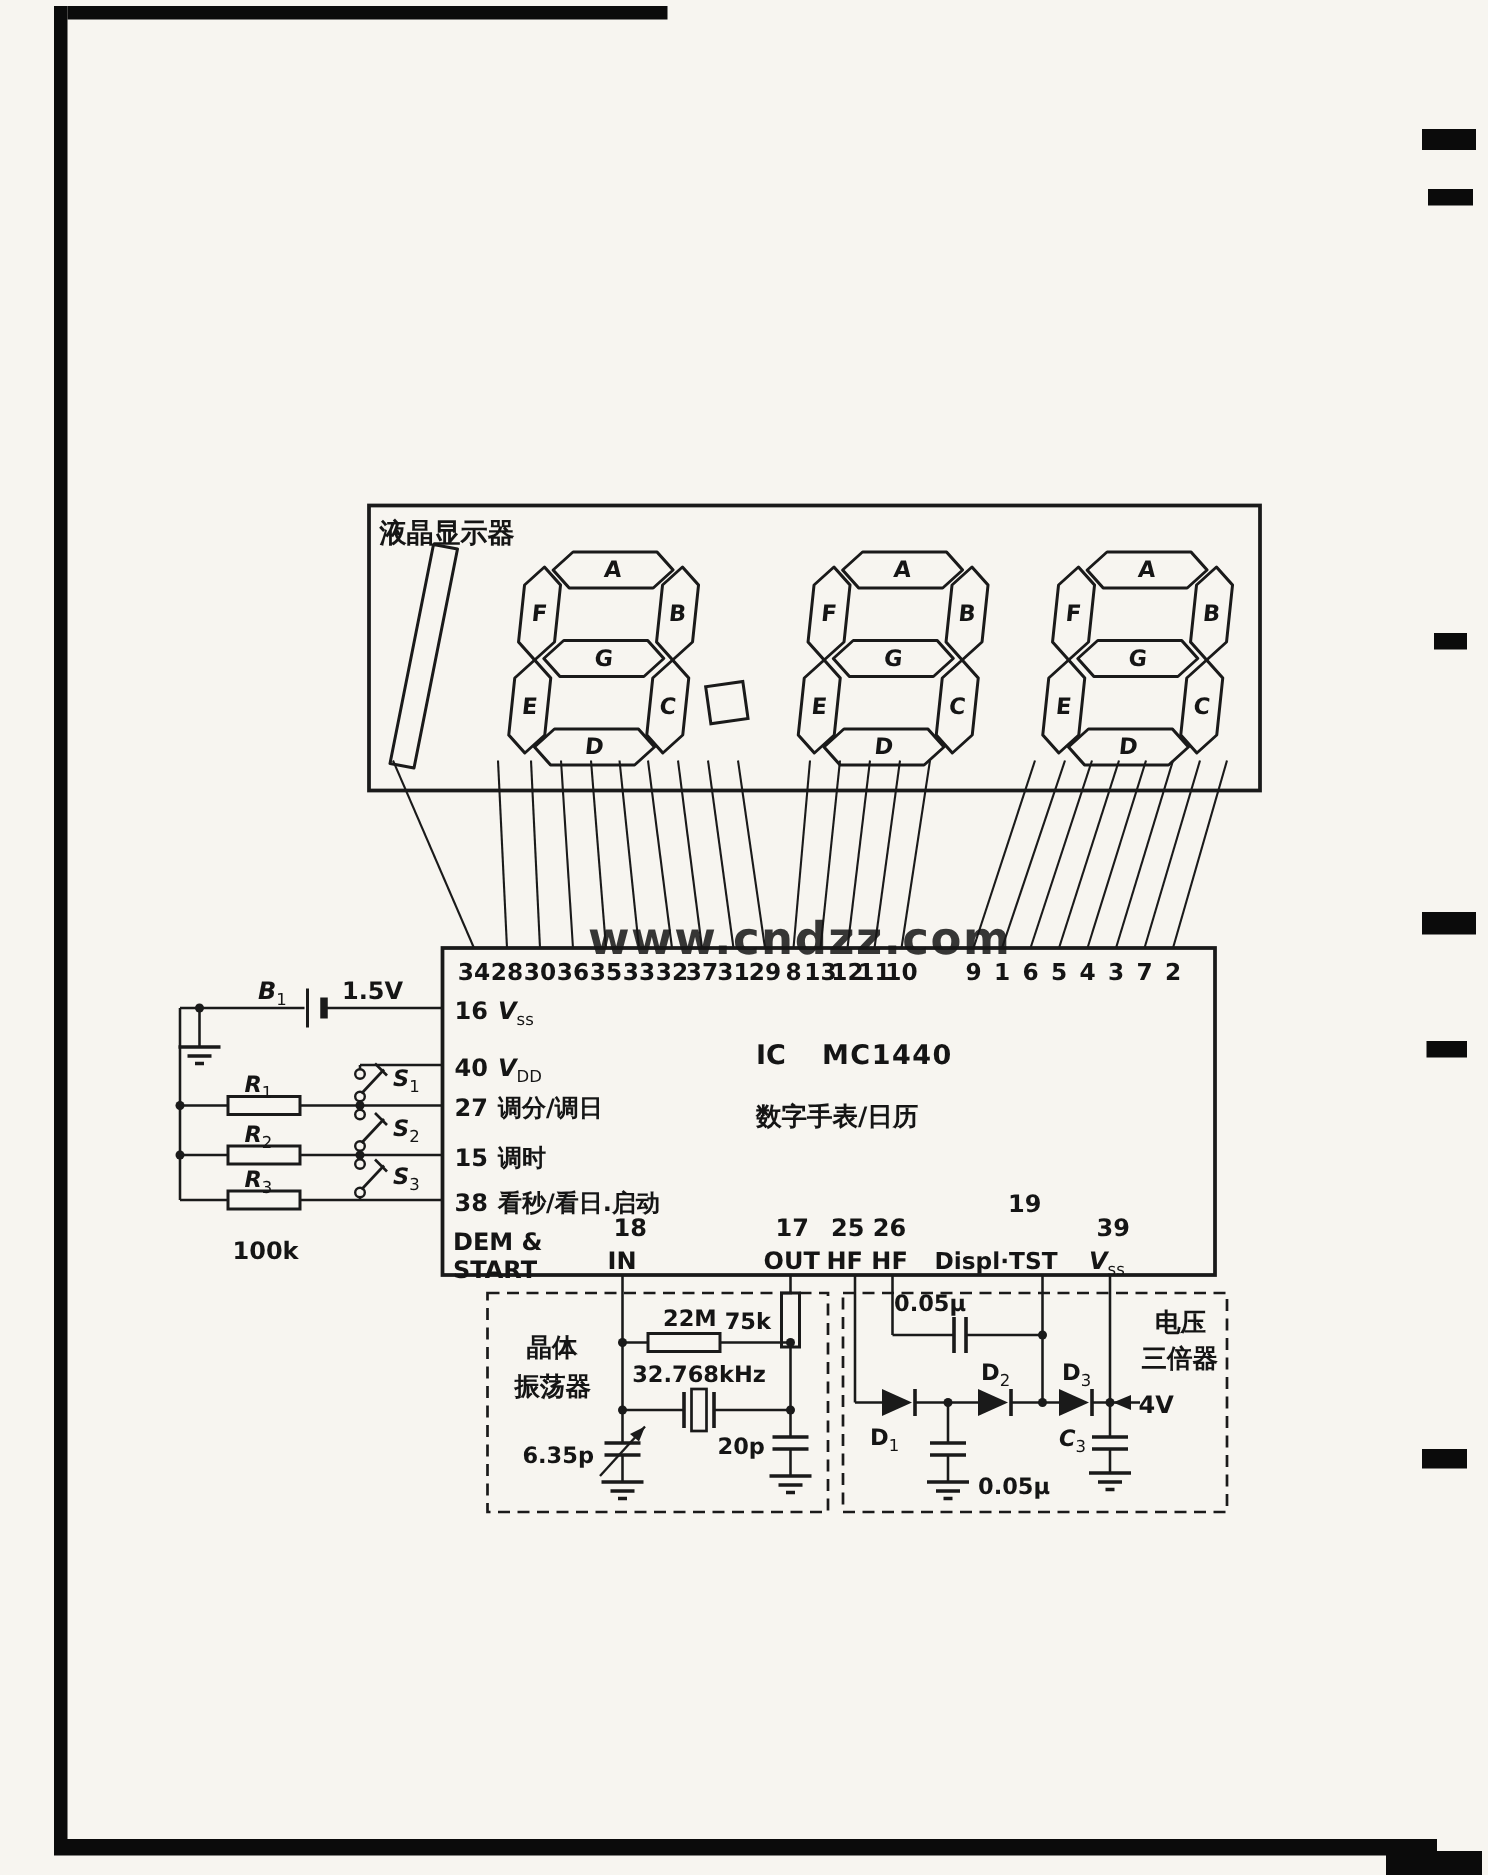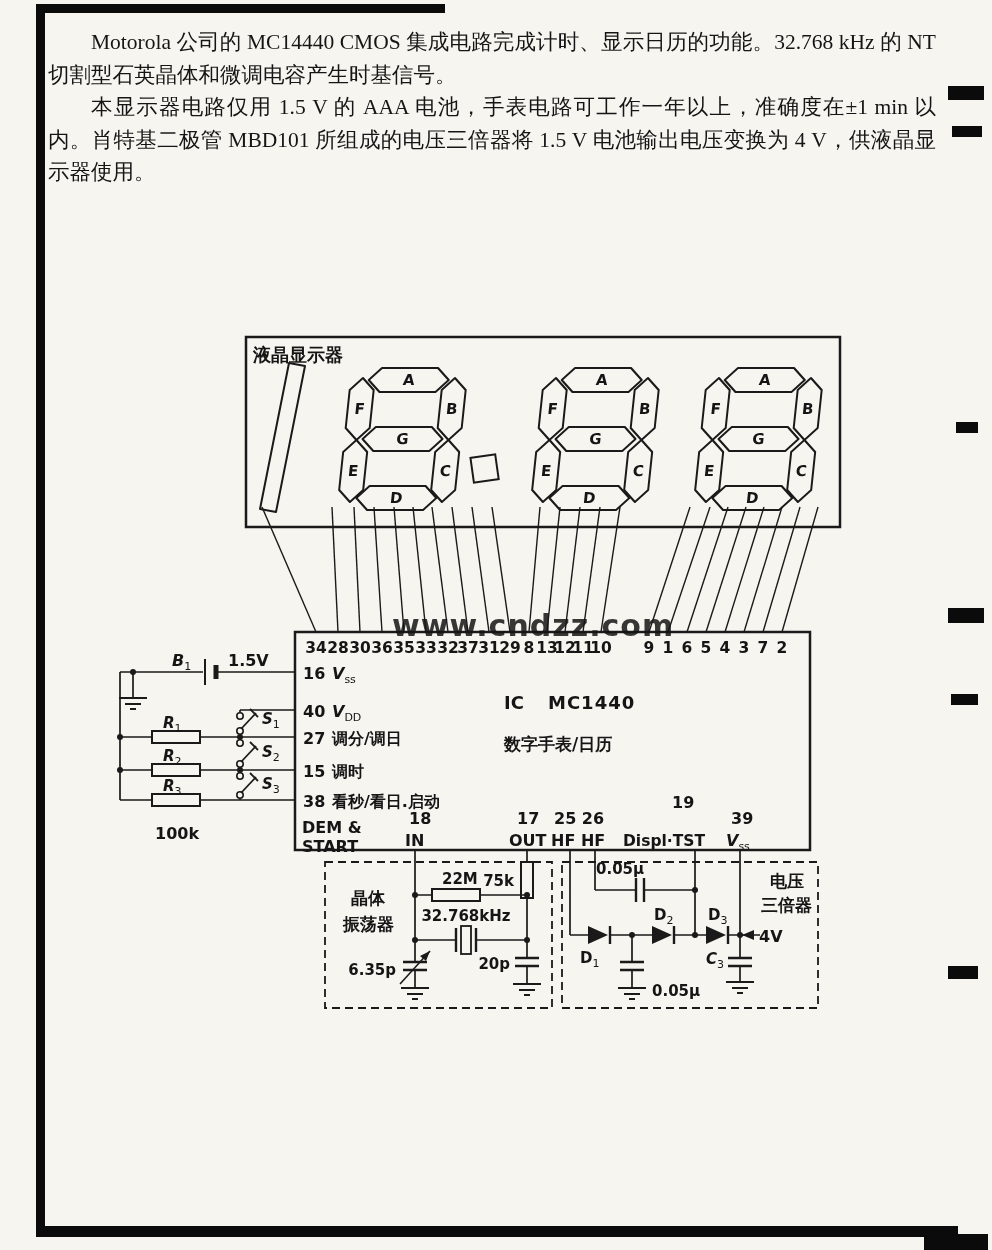--- a/index.html
+++ b/index.html
@@ -23,24 +23,20 @@
   <div class="artifact" style="left:36px;top:1226px;width:922px;height:11px"></div>
   <div class="artifact" style="left:45px;top:4px;width:400px;height:9px"></div>
   <div class="artifact" style="left:948px;top:86px;width:36px;height:14px"></div>
   <div class="artifact" style="left:952px;top:126px;width:30px;height:11px"></div>
   <div class="artifact" style="left:956px;top:422px;width:22px;height:11px"></div>
   <div class="artifact" style="left:948px;top:608px;width:36px;height:15px"></div>
   <div class="artifact" style="left:951px;top:694px;width:27px;height:11px"></div>
   <div class="artifact" style="left:948px;top:966px;width:30px;height:13px"></div>
   <div class="artifact" style="left:924px;top:1234px;width:64px;height:16px"></div>
 
-  <div class="intro">
-    <p>Motorola 公司的 MC14440 CMOS 集成电路完成计时、显示日历的功能。32.768 kHz 的 NT 切割型石英晶体和微调电容产生时基信号。</p>
-    <p>本显示器电路仅用 1.5 V 的 AAA 电池，手表电路可工作一年以上，准确度在±1 min 以内。肖特基二极管 MBD101 所组成的电压三倍器将 1.5 V 电池输出电压变换为 4 V，供液晶显示器使用。</p>
-  </div>
 
   <svg id="diagram" width="992" height="1250" viewBox="0 0 992 1250">
 
     <g fill="none" stroke="#1a1a1a">
       <rect x="246" y="337" width="594" height="190" stroke-width="2.5"></rect>
       <rect x="295" y="632" width="515" height="218" stroke-width="2.5"></rect>
       <rect x="325" y="862" width="227" height="146" stroke-width="1.8" stroke-dasharray="8 5"></rect>
       <rect x="562" y="862" width="256" height="146" stroke-width="1.8" stroke-dasharray="8 5"></rect>
       <path d="M289 363 L305 366 L276 512 L260 509 Z" stroke-width="2" stroke-linejoin="round"></path>
       <rect x="472" y="456" width="25" height="25" stroke-width="2" transform="rotate(-8 484 468)"></rect>

